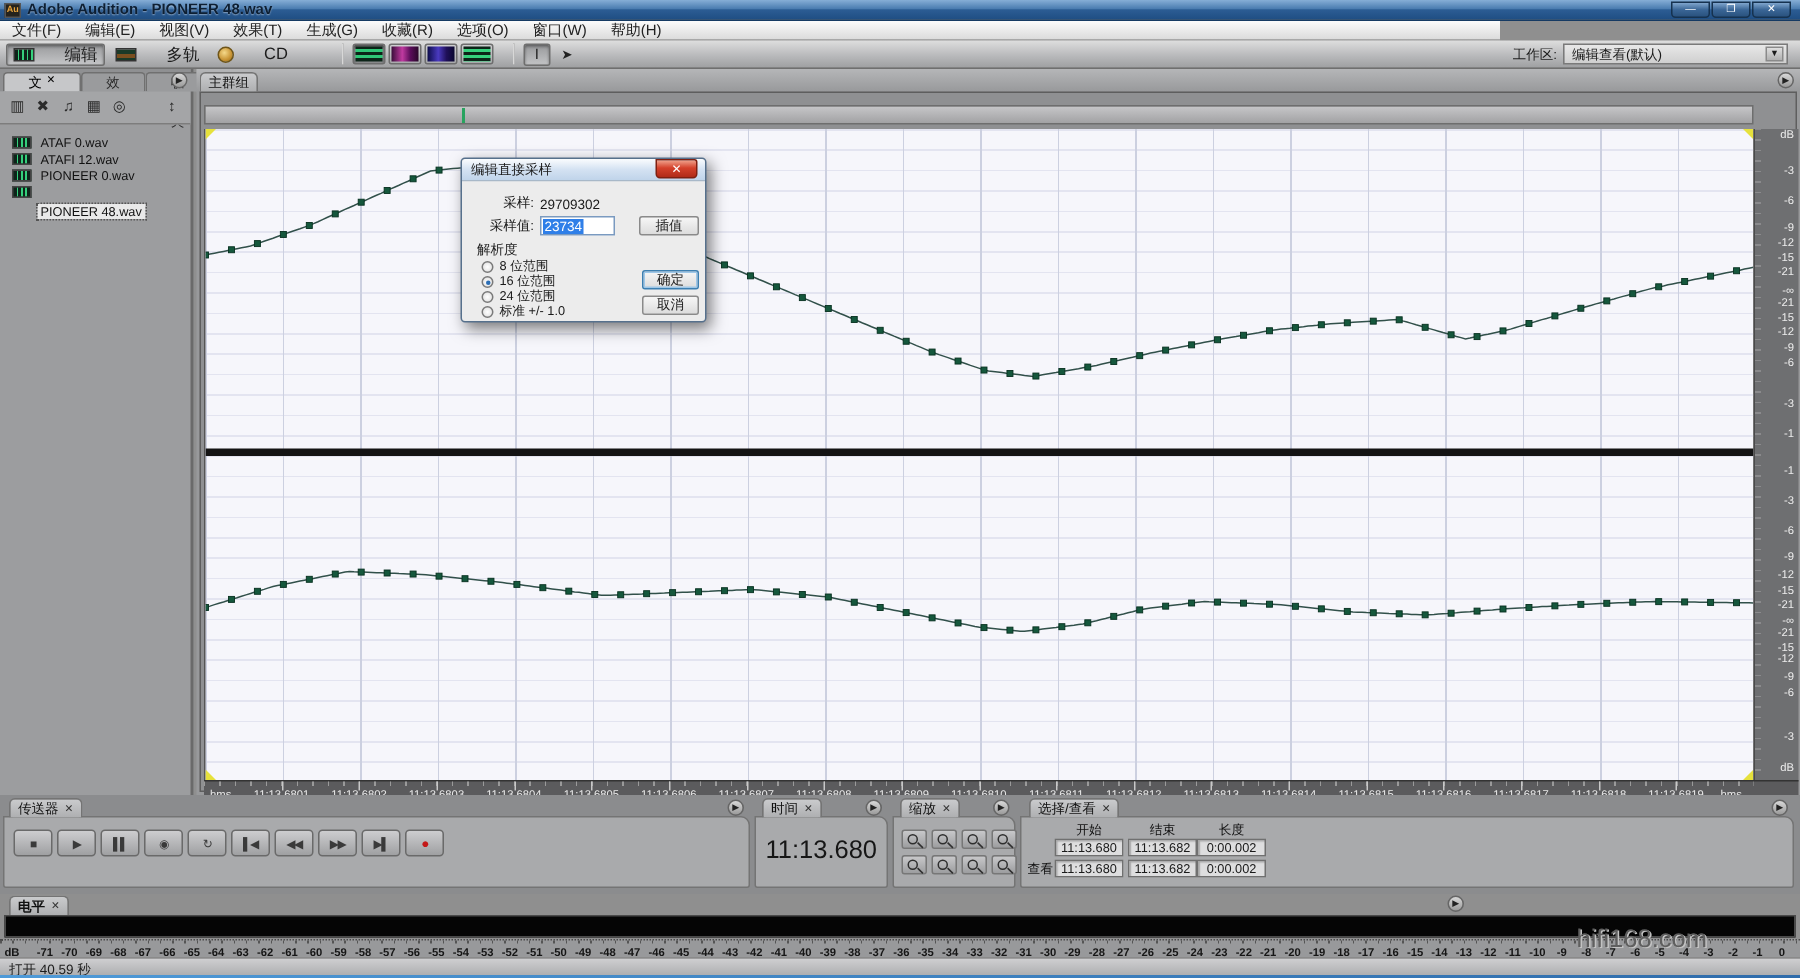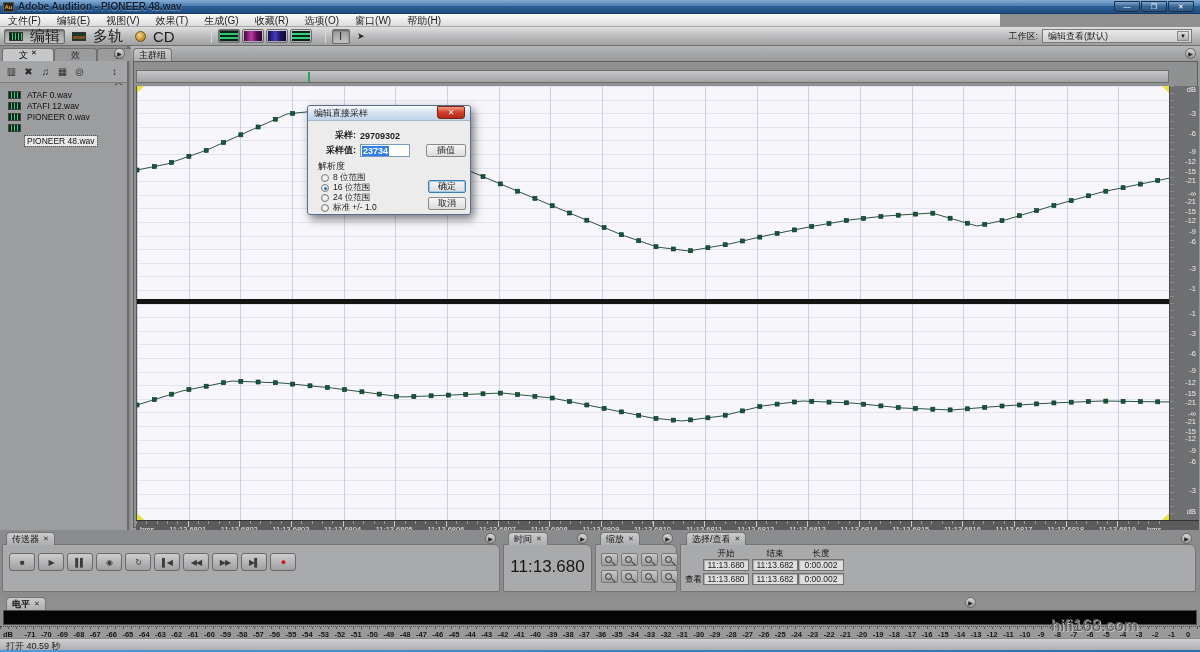--- a/index.html
+++ b/index.html
@@ -19,21 +19,21 @@
     line-height:9px; text-align:center; background:linear-gradient(#7fa5cd, #3a6696 50%, #2a527e); }
 
   
   .menubar { position:absolute; left:0; top:14px; width:1000px; height:13px;
     background:linear-gradient(#fbfbfb,#dcdcdc); border-bottom:1px solid #a8a8a8; display:flex; align-items:center; }
   .menu-item { padding:0 8px; font-size:10px; color:#222; line-height:13px; }
 
   
   .toolbar { position:absolute; left:0; top:27px; width:1200px; height:19px;
     background:linear-gradient(#dedede,#b9babc 55%,#9fa0a2); border-bottom:1px solid #6f6f6f; display:flex; align-items:center; }
-  .tb-btn { height:15px; margin:0 1px; padding:0 4px; display:flex; align-items:center; gap:7px; font-size:15px;
+  .tb-btn { height:15px; margin:0 1px; padding:0 4px; display:flex; align-items:center; gap:20px; font-size:11px;
     border:1px solid transparent; border-radius:2px; color:#1c1c1c; }
   .tb-btn.pressed { background:linear-gradient(#9a9b9d,#c4c5c7); border-color:#6e6e6e; box-shadow:inset 0 1px 2px rgba(0,0,0,.4); }
   .tb-sep { width:1px; height:14px; background:#7e7e7e; margin:0 5px; border-right:1px solid #d8d8d8; }
   .mini-ic { width:14px; height:9px; border:1px solid #333; background:#0d241a; position:relative; }
   .mini-ic.wave { background:linear-gradient(90deg,#0d241a 0 2px,#35d07c 2px 3px,#0d241a 3px 5px,#35d07c 5px 6px,#0d241a 6px 8px,#35d07c 8px 9px,#0d241a 9px 11px,#35d07c 11px 12px,#0d241a 12px); }
   .mini-ic.multi { background:linear-gradient(#1a3a28 0 3px,#7a4f1f 3px 6px,#1a3a28 6px); }
   .cd-ic { width:11px; height:11px; border-radius:50%; background:radial-gradient(circle at 40% 35%, #f5d98a, #c89333 60%, #8a6a20); border:1px solid #6e551a; }
   .vw-btn { width:22px; height:14px; margin:0 1px; border:1px solid #6e6e6e; border-radius:2px; padding:1px;
     background:linear-gradient(#cfcfd1,#a8a9ab); }
   .vw-btn.pressed { background:#8f9092; box-shadow:inset 0 1px 2px rgba(0,0,0,.5); }
@@ -106,21 +106,21 @@
   .tl-tick { position:absolute; top:0; width:1px; height:6px; background:#c8c8c8; }
 
   
   .dialog { position:absolute; left:307px; top:105px; width:164px; height:110px; z-index:50;
     background:#ececec; border:1px solid #56708c; border-radius:3px; box-shadow:3px 4px 10px rgba(0,0,0,.5); }
   .dlg-title { height:15px; background:linear-gradient(#fafcfe,#d4e2f2 50%,#c0d4ea); border-radius:3px 3px 0 0;
     border-bottom:1px solid #a8b8c8; display:flex; align-items:center; padding-left:6px; font-size:9px; color:#1a1a1a; }
   .dlg-close { position:absolute; right:5px; top:0; width:28px; height:13px; border-radius:0 2px 3px 3px;
     background:linear-gradient(#f0a08a,#d4412b 45%,#b02a18); border:1px solid #7e2012; color:#fff; font-size:8px;
     display:flex; align-items:center; justify-content:center; }
-  .dlg-row { position:absolute; left:0; display:flex; align-items:center; font-size:9px;font-weight:bold; }
+  .dlg-row { position:absolute; left:0; display:flex; align-items:center; font-size:9px; }
   .dlg-label { width:52px; text-align:right; padding-right:4px; }
   .dlg-input { width:50px; height:13px; background:#fff; border:1px solid #7a9ac0; font-size:9px; display:flex; align-items:center; padding-left:1px; }
   .dlg-input .seltext { background:#2f7fe8; color:#fff; padding:0 1px; }
   .dlg-btn { position:absolute; width:40px; height:13px; background:linear-gradient(#f6f6f6,#dcdcdc); border:1px solid #8a8a8a;
     border-radius:2px; font-size:9px; display:flex; align-items:center; justify-content:center; }
   .dlg-btn.focus { border-color:#3c7fb1; box-shadow:0 0 0 1px #9ec7e8 inset; }
   .dlg-group-label { position:absolute; left:10px; top:54px; font-size:9px; }
   .radio-row { position:absolute; left:13px; display:flex; align-items:center; gap:4px; font-size:8.5px; }
   .radio { width:8px; height:8px; border-radius:50%; border:1px solid #7a7a7a; background:radial-gradient(#fff,#dcdcdc); position:relative; }
   .radio.on::after { content:""; position:absolute; left:2px; top:2px; width:3px; height:3px; border-radius:50%; background:#2a6db5; }

